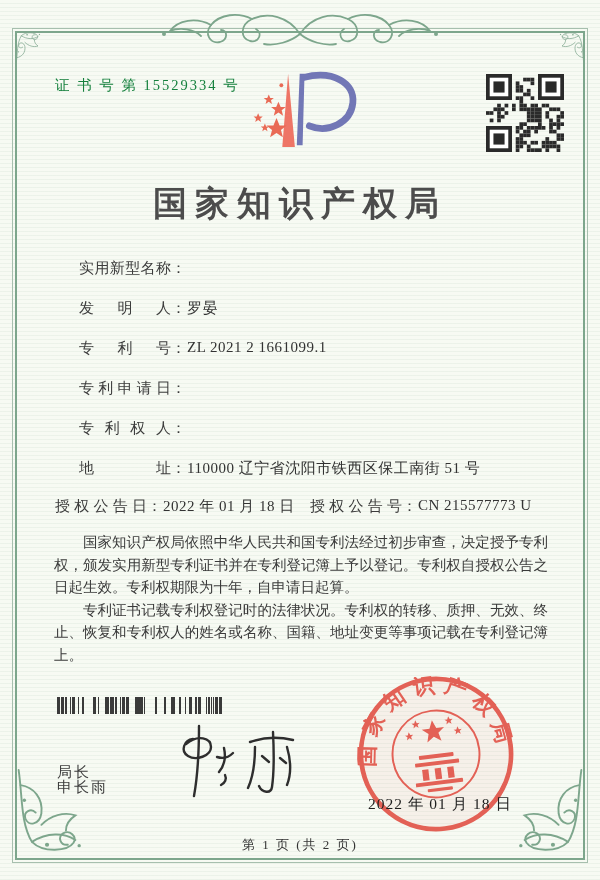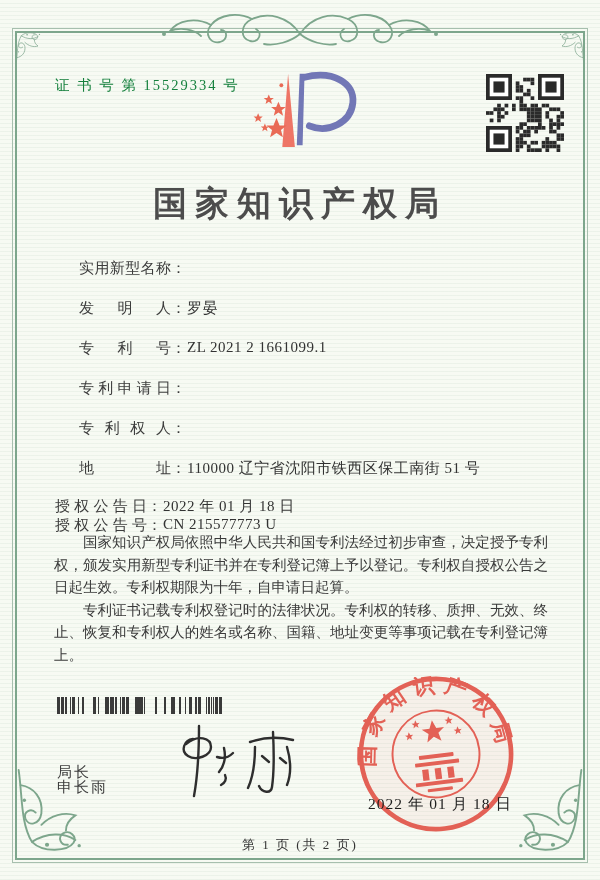--- a/index.html
+++ b/index.html
@@ -35,21 +35,21 @@
   .qr   { left:486px; top:74px; width:78px; height:78px; }
   .doc-title { left:0; top:181px; width:100%; text-align:center;
                font-size:34px; font-weight:700; letter-spacing:8px; color:#4c4c4c; }
 
   
   .fields { left:55px; top:259px; width:495px; font-size:15px;margin-left:24px; }
   .field-row { display:flex; align-items:flex-start; height:40px; }
   .field-label { display:inline-block; width:92px; text-align:justify; text-align-last:justify; color:#3c3c3c; }
   .field-colon { display:inline-block; width:16px; }
   .field-value { letter-spacing:0.5px; color:#333; }
-  .grant-row { position:absolute; left:55px; top:497px; width:495px; font-size:15px; display:flex;flex-direction:column; }
+  .grant-row { position:absolute; left:55px; top:497px; width:495px; font-size:15px; display:flex; }
   .grant-cell { display:flex; }
   .grant-cell.first { width:255px; }
 
   
   .body-text { left:54px; top:531px; width:494px; font-size:14.5px; line-height:22.5px;
                text-align:justify; color:#3a3a3a; }
   .body-text p { text-indent:2em; }
 
   
   .barcode { left:55px; top:697px; width:172px; height:17px; }

